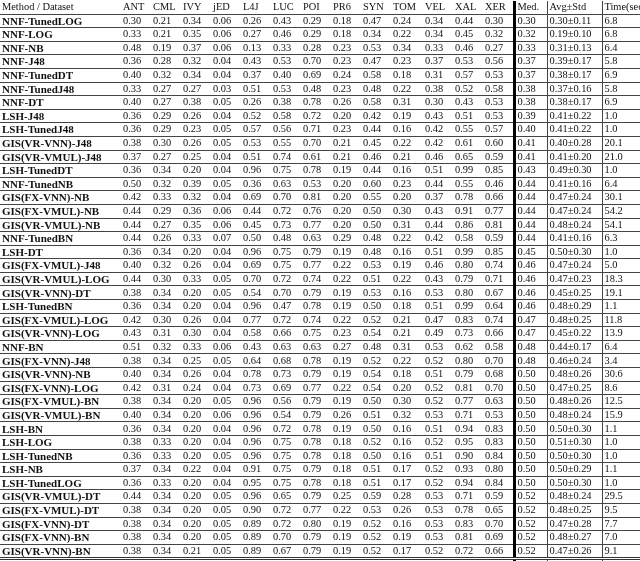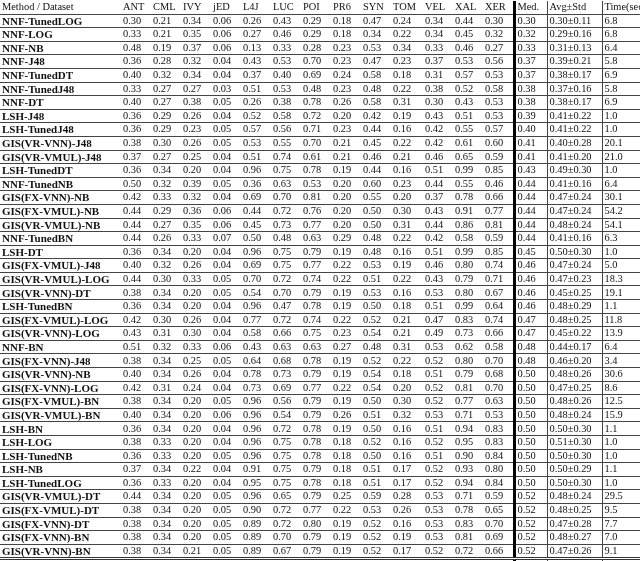--- a/index.html
+++ b/index.html
@@ -110,21 +110,21 @@
         <td>0.27</td>
         <td>0.46</td>
         <td>0.29</td>
         <td>0.18</td>
         <td>0.34</td>
         <td>0.22</td>
         <td>0.34</td>
         <td>0.45</td>
         <td>0.32</td>
         <td class="med">0.32</td>
-        <td class="avg">0.29±0.16</td>
+        <td class="avg">0.19±0.10</td>
         <td class="time">6.8</td>
       </tr>
       <tr>
         <td class="method">NNF-NB</td>
         <td>0.48</td>
         <td>0.19</td>
         <td>0.37</td>
         <td>0.06</td>
         <td>0.13</td>
         <td>0.33</td>
@@ -148,21 +148,21 @@
         <td>0.43</td>
         <td>0.53</td>
         <td>0.70</td>
         <td>0.23</td>
         <td>0.47</td>
         <td>0.23</td>
         <td>0.37</td>
         <td>0.53</td>
         <td>0.56</td>
         <td class="med">0.37</td>
-        <td class="avg">0.39±0.21</td>
+        <td class="avg">0.39±0.17</td>
         <td class="time">5.8</td>
       </tr>
       <tr>
         <td class="method">NNF-TunedDT</td>
         <td>0.40</td>
         <td>0.32</td>
         <td>0.34</td>
         <td>0.04</td>
         <td>0.37</td>
         <td>0.40</td>
@@ -566,21 +566,21 @@
         <td>0.64</td>
         <td>0.68</td>
         <td>0.78</td>
         <td>0.19</td>
         <td>0.52</td>
         <td>0.22</td>
         <td>0.52</td>
         <td>0.80</td>
         <td>0.70</td>
         <td class="med">0.48</td>
-        <td class="avg">0.46±0.20</td>
+        <td class="avg">0.46±0.24</td>
         <td class="time">3.4</td>
       </tr>
       <tr>
         <td class="method">GIS(VR-VNN)-NB</td>
         <td>0.40</td>
         <td>0.34</td>
         <td>0.26</td>
         <td>0.04</td>
         <td>0.78</td>
         <td>0.73</td>

